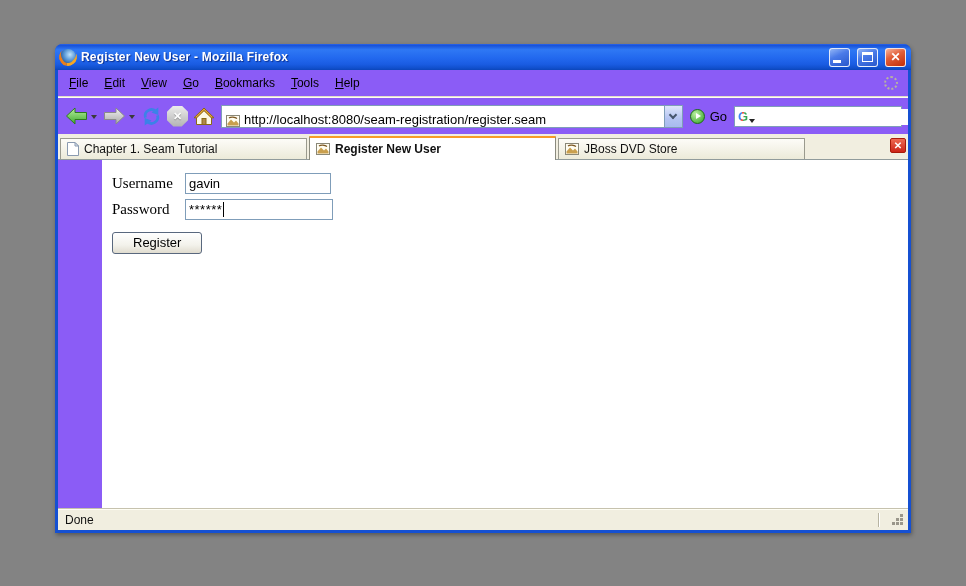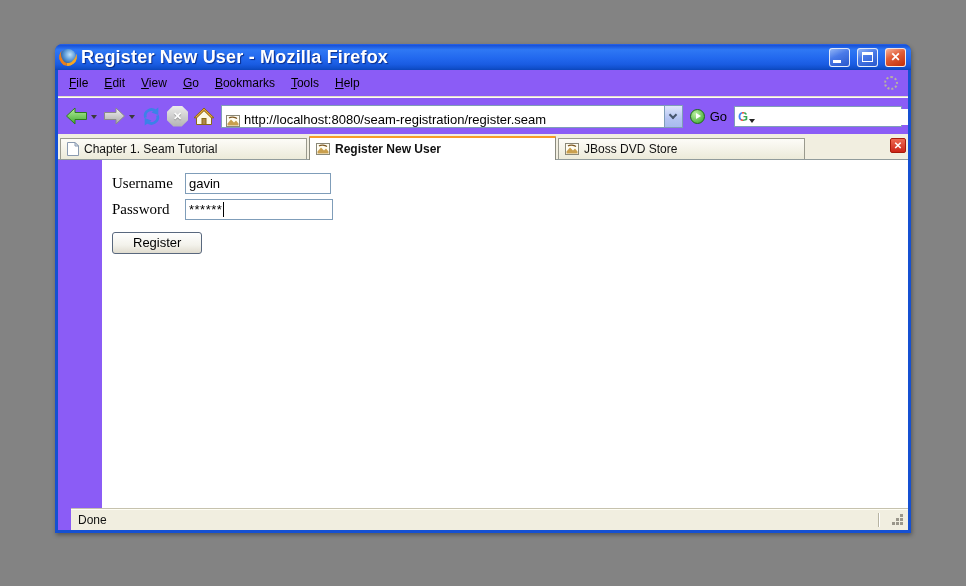--- a/index.html
+++ b/index.html
@@ -17,21 +17,21 @@
     padding:0 5px; gap:5px;
     background:linear-gradient(180deg,#2b63e8 0%,#1853da 6%,#2f78f4 22%,#2268ee 55%,#1a5ce2 78%,#1150ce 92%,#0c46ba 100%);
   }
   .fx-icon{ width:16px; height:16px; border-radius:50%;
     background:radial-gradient(circle at 62% 35%, #bfe3fb 0%, #5b9ad8 38%, #1c4f92 75%, #123a6e 100%);
     position:relative; flex:0 0 auto; }
   .fx-icon::before{ content:""; position:absolute; inset:-1px;
     border-radius:50%;
     border-left:3px solid #e97e1a; border-bottom:3px solid #f5a623;
     transform:rotate(-35deg); }
-  .title-text{ color:#fff; font-size:18px; font-weight:bold; letter-spacing:.2px;
+  .title-text{ color:#fff; font-size:12px; font-weight:bold; letter-spacing:.2px;
     text-shadow:1px 1px 1px rgba(8,40,130,.9); flex:1; white-space:nowrap; overflow:hidden; }
   .winbtn{ width:21px; height:19px; border-radius:3px; border:1px solid rgba(255,255,255,.85);
     margin-left:2px; position:relative; flex:0 0 auto;
     background:linear-gradient(155deg,#93b6f6 0%,#4a7ae8 40%,#2858cc 100%); }
   .winbtn.close{ background:linear-gradient(155deg,#f6b49c 0%,#e2603a 40%,#c22d08 100%); }
   .glyph-min{ position:absolute; left:3px; bottom:3px; width:8px; height:3px; background:#fff; }
   .glyph-max{ position:absolute; left:4px; top:3px; width:11px; height:10px;
     border:1px solid #fff; border-top:3px solid #fff; }
   .glyph-x{ position:absolute; inset:0; color:#fff; font-weight:bold; font-size:12px;
     line-height:17px; text-align:center; }
@@ -109,21 +109,21 @@
   .pw-wrap{ position:relative; display:inline-block; }
   .pw-wrap .form-input{ width:148px; letter-spacing:.5px; }
   .caret{ position:absolute; left:38px; top:3px; width:1px; height:15px; background:#000; }
   .register-btn{ margin-top:7px; padding:2px 20px 3px; font:13px "Liberation Sans",sans-serif;
     color:#000; border:1px solid #59687e; border-radius:3px;
     background:linear-gradient(#ffffff,#f3f2eb 60%,#e0dccf);text-align:center; }
 
   
   .statusbar{ height:22px; border-top:1px solid #c6c2ae; box-shadow:inset 0 1px 0 #fffef4;
     display:flex; align-items:center; padding:0 7px; font-size:12px; color:#111;
-    position:relative; background:#f1eee0;margin-left:13px; }
+    position:relative; background:#f1eee0; }
   .status-sep{ position:absolute; right:28px; top:4px; bottom:3px; width:0;
     border-left:1px solid #b8b4a2; border-right:1px solid #fff; }
   .grip{ position:absolute; right:4px; bottom:4px; width:12px; height:12px; }
   .grip::before{ content:""; position:absolute; left:0; top:0; width:3px; height:3px;
     background:transparent;
     box-shadow:8px 0 #9a968a, 8px 4px #9a968a, 8px 8px #9a968a,
                4px 4px #9a968a, 4px 8px #9a968a, 0 8px #9a968a; }
 </style>
 </head>
 <body>

